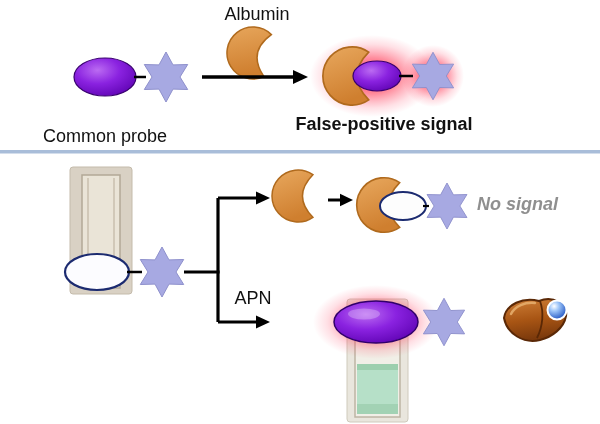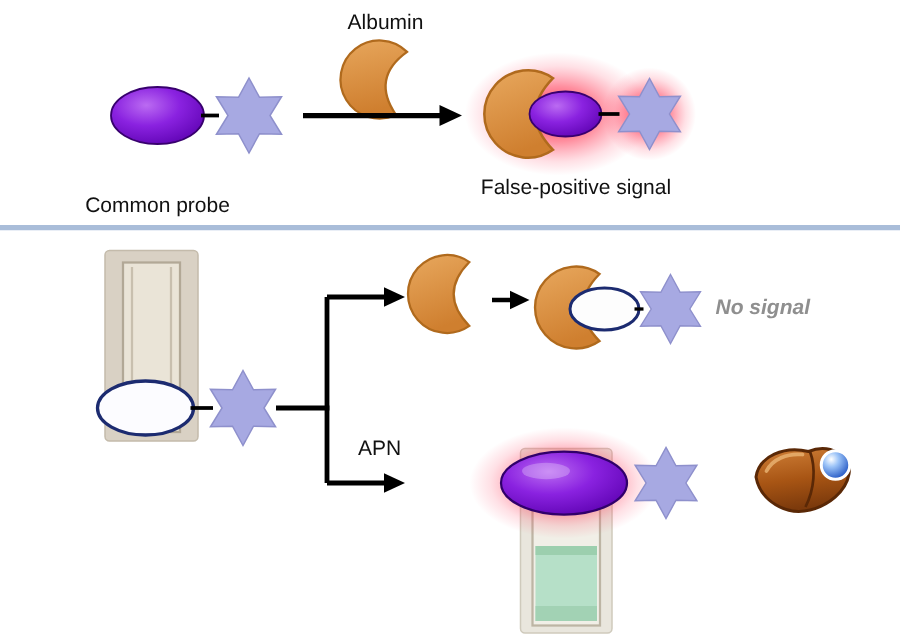--- a/index.html
+++ b/index.html
@@ -1,21 +1,21 @@
 <!DOCTYPE html>
 <html><head>
 <meta charset="utf-8">
 <style>
   html,body{margin:0;padding:0;background:#fff;}
   #canvas{
     position:relative;width:600px;height:424px;background:#ffffff;overflow:hidden;
     font-family:"Liberation Sans", sans-serif;color:#111;
   }
   #diagram-svg{position:absolute;left:0;top:0;}
-  .lbl{position:absolute;font-size:14px;line-height:24px;text-align:center;color:#111;}
+  .lbl{position:absolute;font-size:18px;line-height:24px;text-align:center;color:#111;}
   .lbl-left{text-align:left;}
   #no-signal-label{color:#8f8f8f;font-weight:700;font-style:italic;}
   #ccs-probe-label{white-space:pre-line;line-height:25px;}
 </style>
 </head>
 <body>
 
 <div id="canvas">
 
 <svg id="diagram-svg" width="600" height="424" viewBox="0 0 600 424" xmlns="http://www.w3.org/2000/svg">
@@ -130,20 +130,20 @@
     <path d="M 3,-21 C 7,-10 6,4 0,16" fill="none" stroke="#5a2806" stroke-width="1.8"></path>
     <path d="M -26,-8 C -22,-16 -12,-20 -2,-19" fill="none" stroke="#e8b070" stroke-width="2.5" stroke-linecap="round" opacity="0.85"></path>
     <circle cx="20" cy="-12" r="9.5" fill="url(#gSphere)" stroke="#ffffff" stroke-width="2"></circle>
   </g>
 </svg>
 
 <div class="lbl" id="albumin-label" style="left:198px;top:2px;width:118px;">Albumin</div>
 
 <div class="lbl" style="left:18px;top:124px;width:174px;">Common probe</div>
 
-<div class="lbl" style="left:282px;top:112px;width:204px;">False-positive signal</div>
+<div class="lbl" style="left:282px;top:112px;width:204px;font-weight:bold;">False-positive signal</div>
 
 <div class="lbl lbl-left" id="no-signal-label" style="left:477px;top:192px;width:112px;">No signal</div>
 
 <div class="lbl" style="left:227px;top:286px;width:52px;">APN</div>
 
 
 </div>
 
 </body></html>

